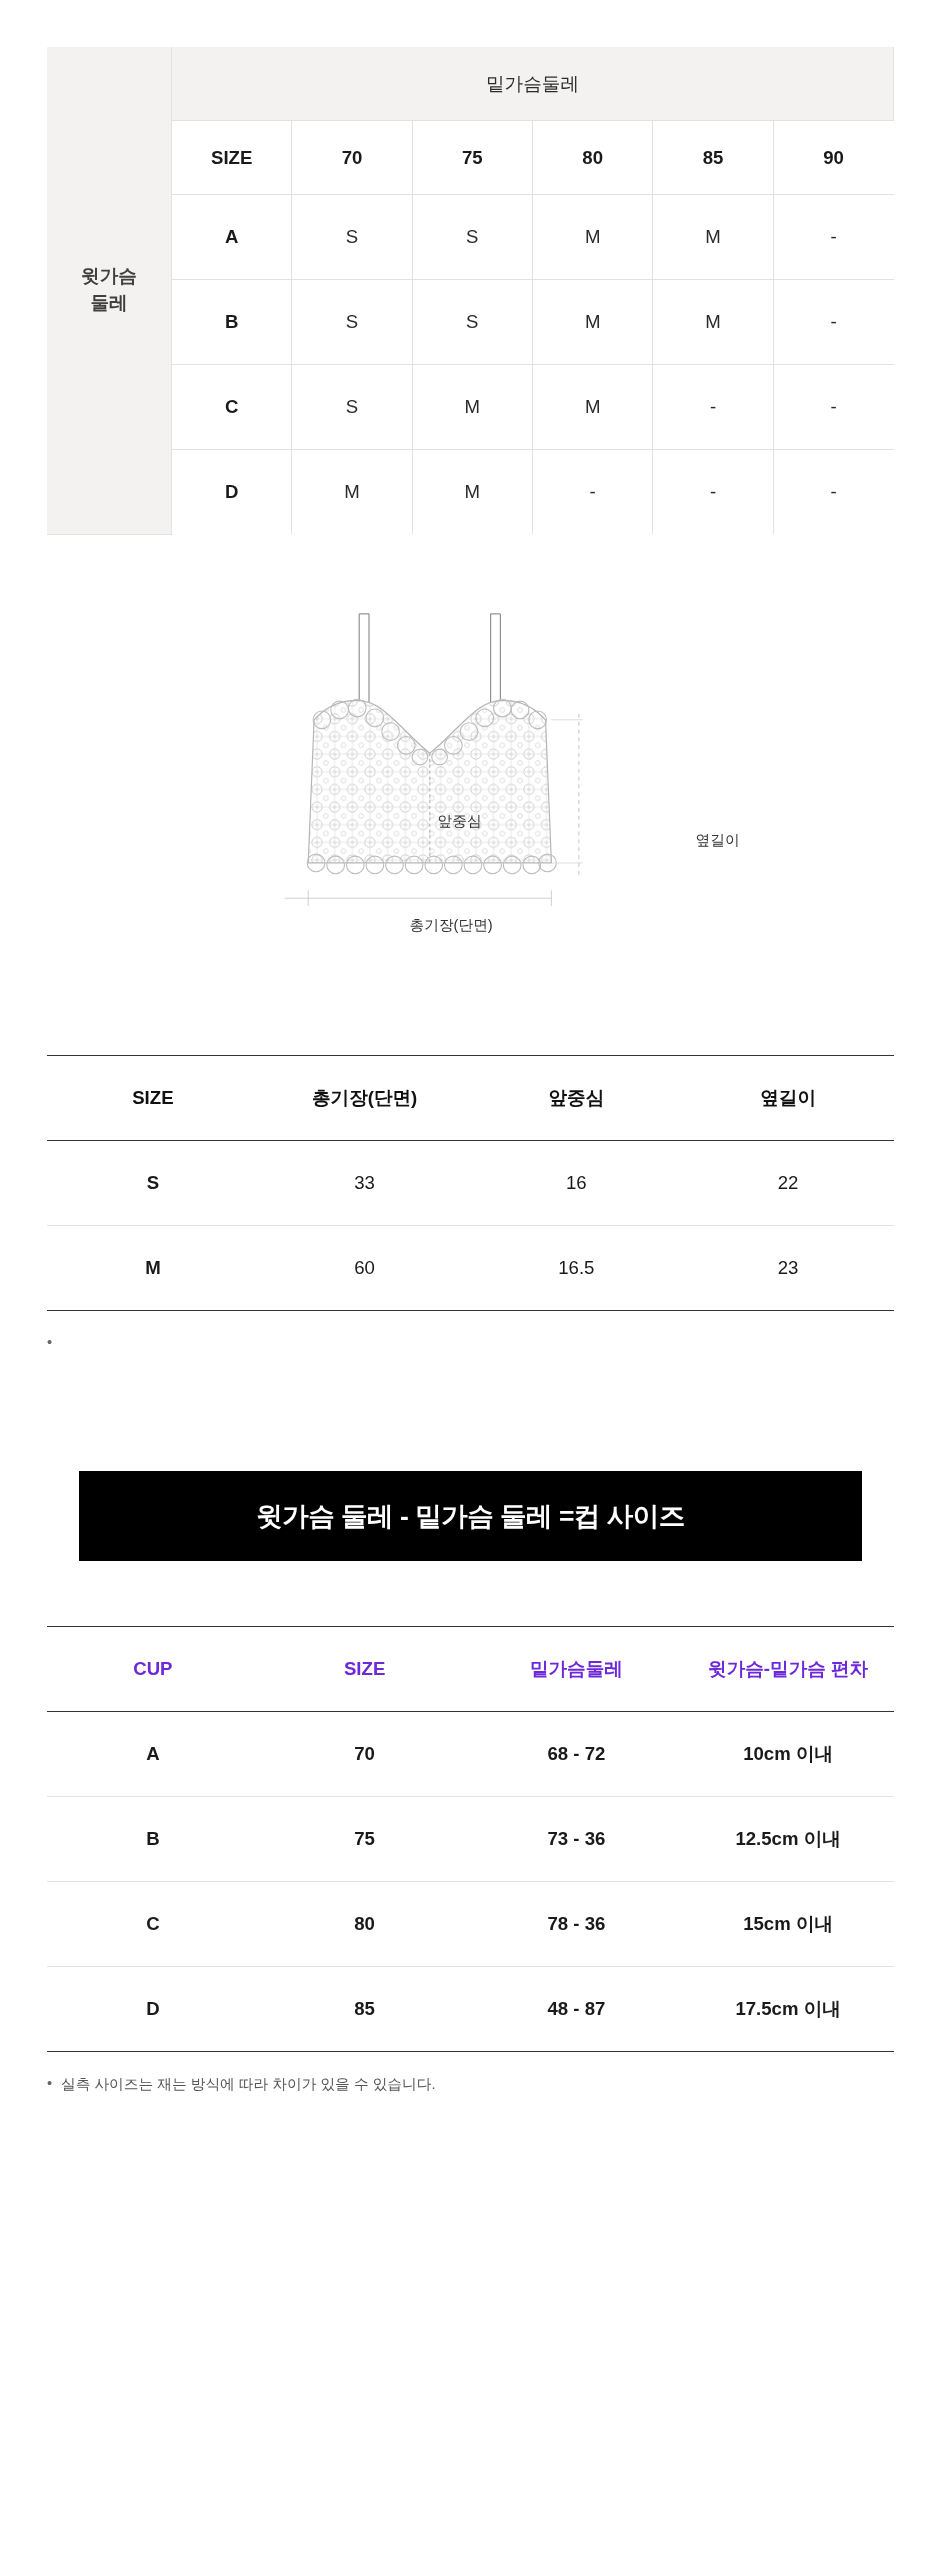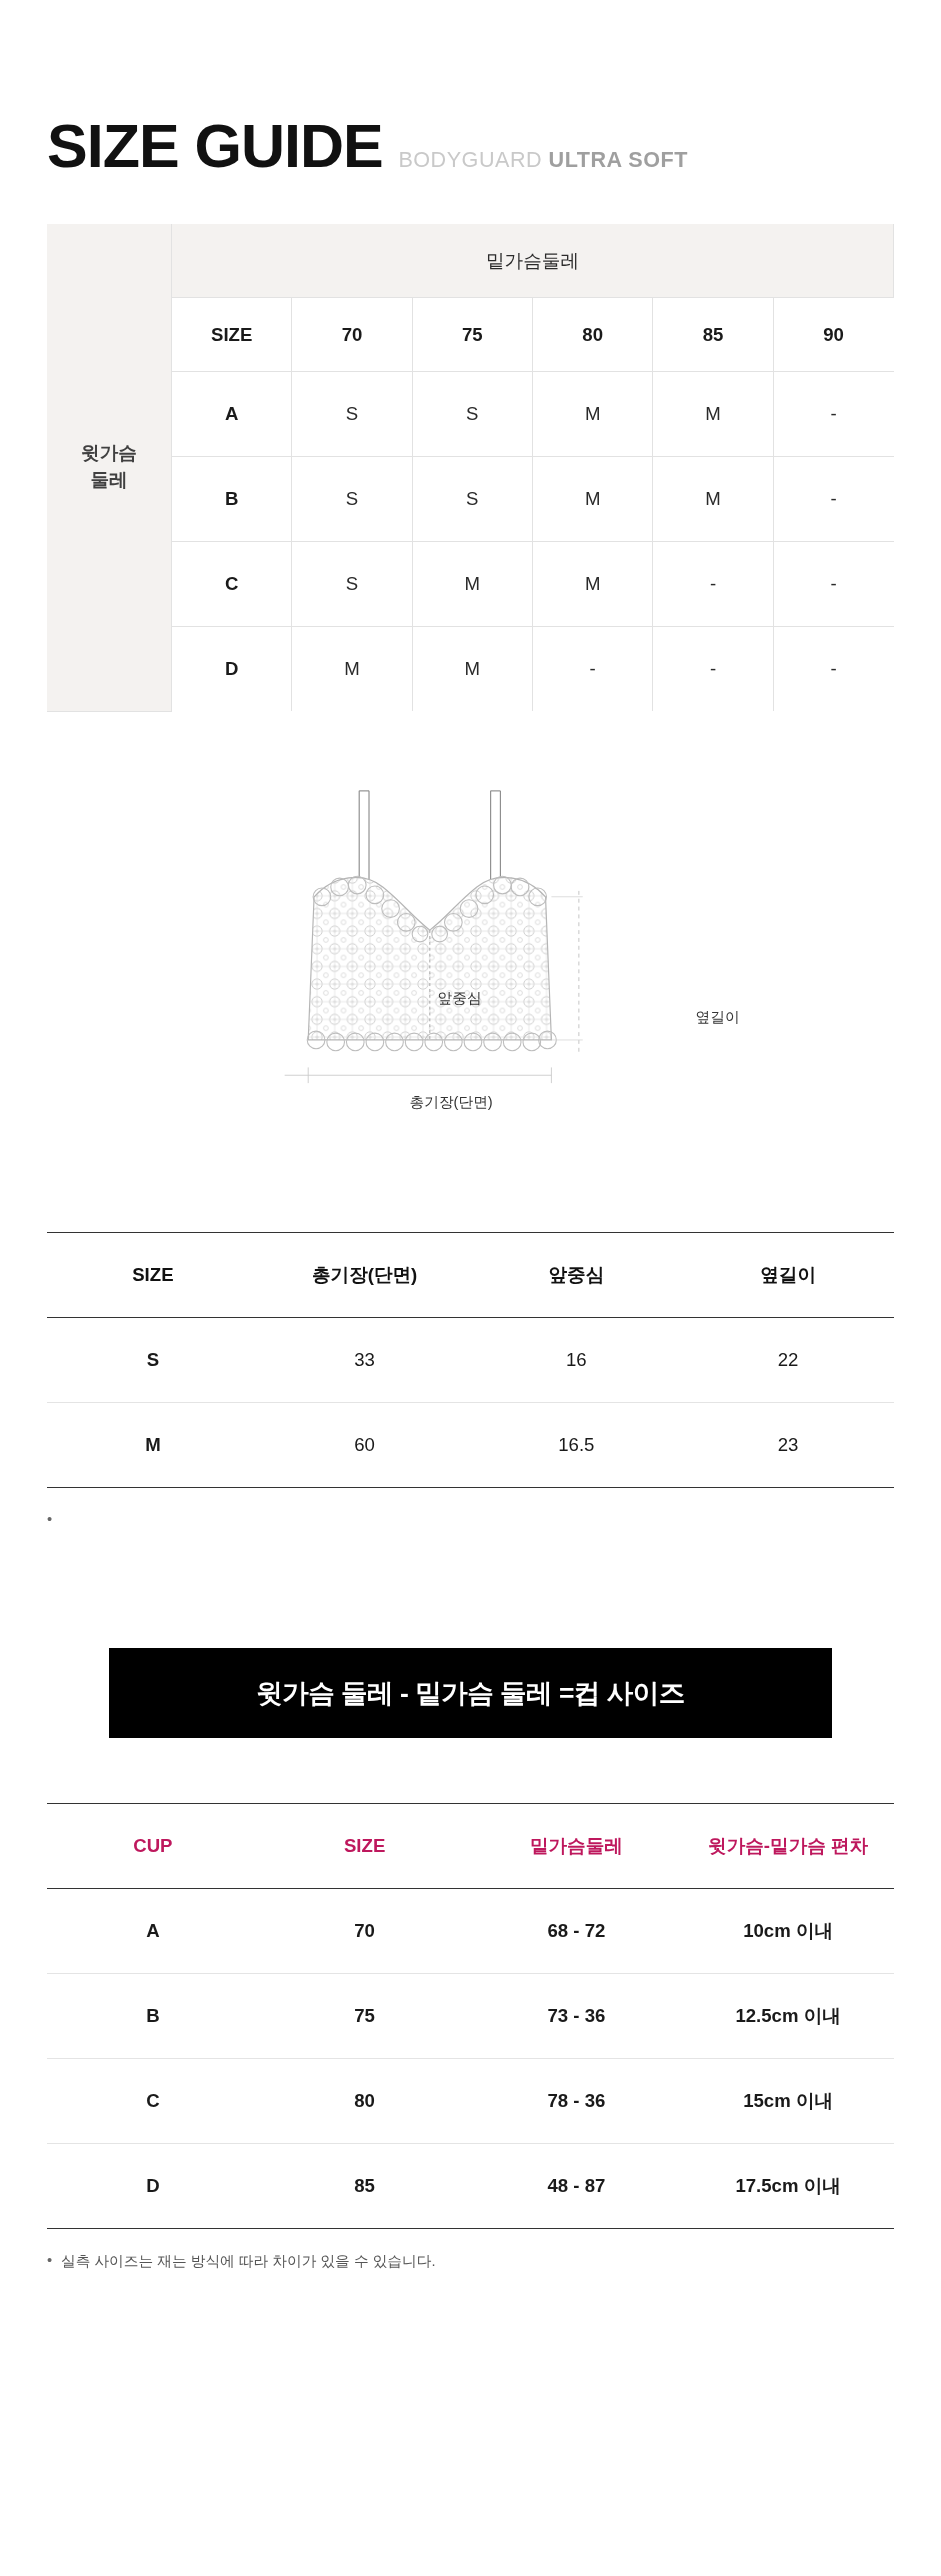--- a/index.html
+++ b/index.html
@@ -155,21 +155,21 @@
   .note .dot {
     color: #666;
     font-size: 14.7px;
     line-height: 1.4;
   }
   .note .txt { line-height: 1.5; }
 
   
   .banner {
     margin: 118px auto 0;
-    width: 723px;
+    width: 783px;
     height: 90px;
     background: #000;
     color: #fff;
     display: flex;
     align-items: center;
     justify-content: center;
     font-size: 26.5px;
     font-weight: 700;
     letter-spacing: -0.5px;
   }
@@ -186,40 +186,33 @@
     font-size: 18.6px;
     height: 82px;
     vertical-align: middle;
     border-bottom: 1px solid #e4e4e4;
     font-weight: 700;
   }
   .cup thead th {
     font-weight: 700;
     border-top: 1px solid #333;
     border-bottom: 1px solid #333;
-    color: #be185d;
+    color: #6d28d9;
   }
   .cup tbody td.c-cup { font-weight: 700; }
   .cup tbody td.c-size { font-weight: 700; }
   .cup tbody tr:last-child td { border-bottom: 1px solid #333; }
 
   .note2 { margin-top: 21.6px; margin-bottom: 118px; }
 </style>
 </head>
 <body>
 
 <div class="page">
 
-  <div class="header">
-    <h1>SIZE GUIDE</h1>
-    <div class="brand">
-      <span>BODYGUARD</span>
-      <b>ULTRA SOFT</b>
-    </div>
-  </div>
 
   <div class="matrix-wrap">
     <table class="matrix">
       <tbody>
         <tr class="toprow">
           <td class="corner" rowspan="6">윗가슴<br>둘레</td>
           <td class="tophead" colspan="6">밑가슴둘레</td>
         </tr>
         <tr class="headrow">
           <td class="colhead">SIZE</td>

